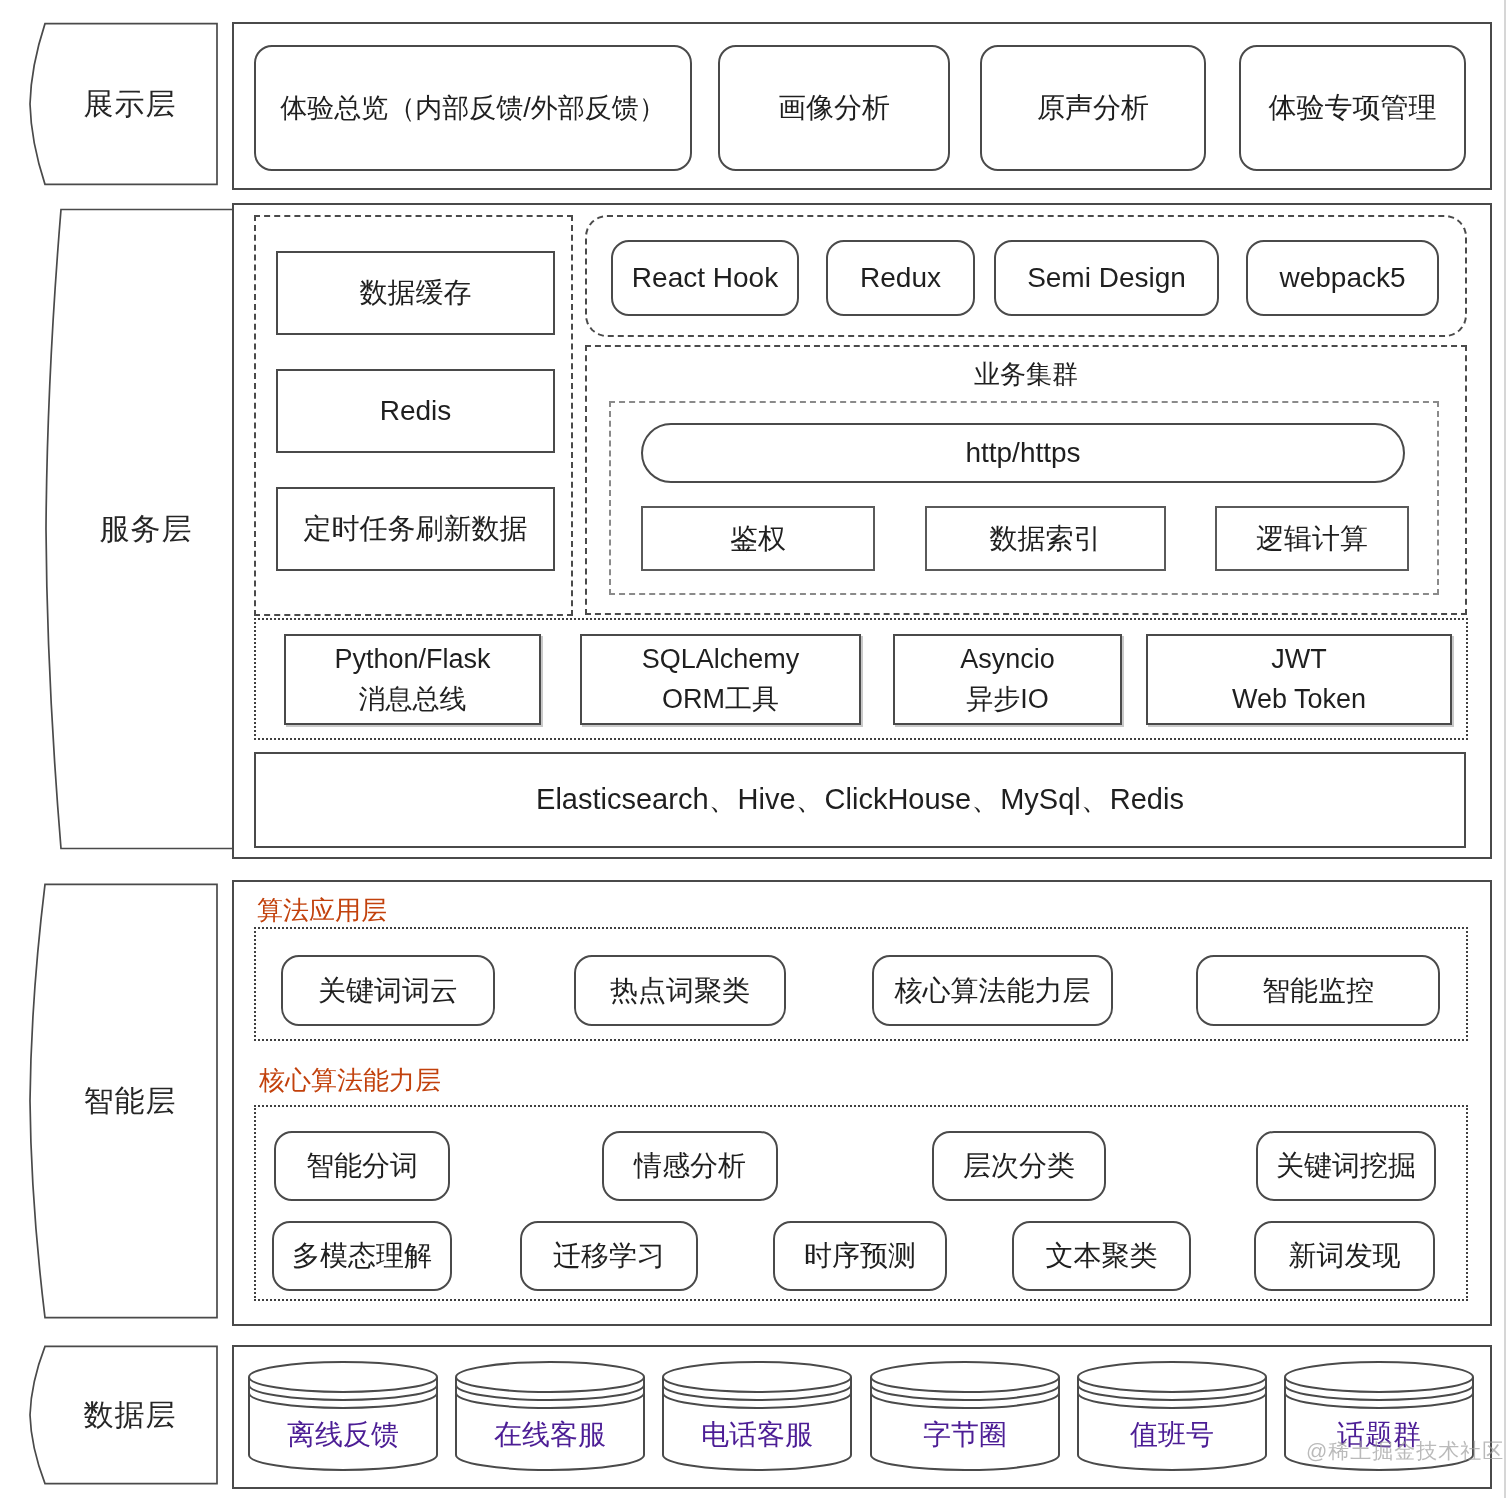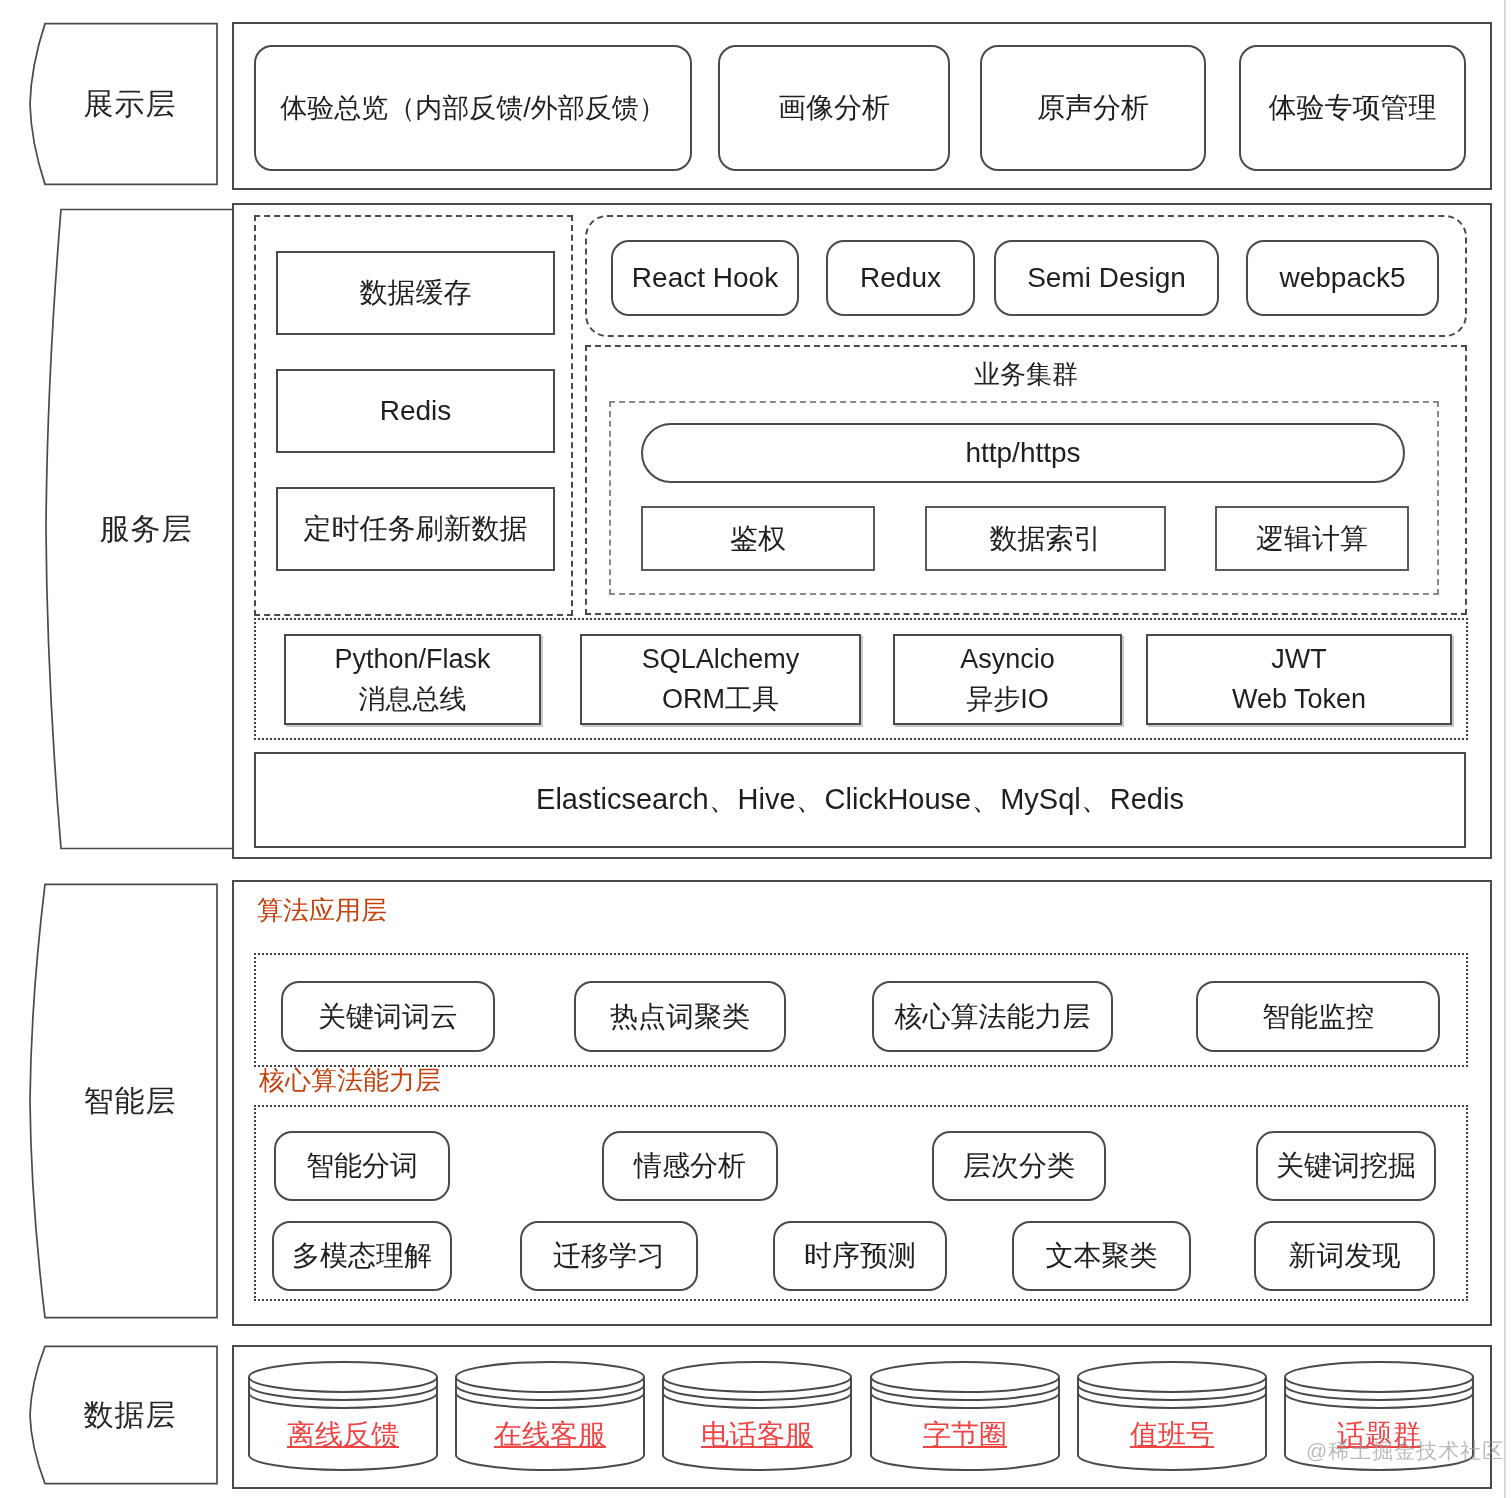--- a/index.html
+++ b/index.html
@@ -18,21 +18,21 @@
   .box{position:absolute;border:2px solid #4a4a4a;background:#fff;display:flex;align-items:center;justify-content:center;text-align:center;font-size:28px;color:#1f1f1f;}
   .round{border-radius:18px;}
   .pill{border-radius:30px;}
   .two-line{flex-direction:column;gap:6px;font-size:27px;line-height:1.25;}
   .shadow{box-shadow:2px 2px 0 #c9c9c9;}
   .section-title{position:absolute;font-size:26px;color:#c2410c;display:flex;align-items:center;}
   .cluster-title{position:absolute;left:0;right:0;top:10px;text-align:center;font-size:26px;color:#1f1f1f;}
   
   .cyl{position:absolute;width:190px;height:112px;}
   .cyl svg{position:absolute;left:0;top:0;width:100%;height:100%;}
-  .cyl .clabel{position:absolute;left:0;right:0;top:56px;text-align:center;font-size:28px;color:#ef4444;text-decoration:underline;}
+  .cyl .clabel{position:absolute;left:0;right:0;top:56px;text-align:center;font-size:28px;color:#4c1d95;}
   .watermark{position:absolute;font-size:21px;color:#9e9e9e;opacity:.7;letter-spacing:1px;white-space:nowrap;z-index:5;}
   .page-edge{position:absolute;background:#d6d6d6;}
 </style>
 </head>
 <body>
 
 <div class="canvas">
 
   <div class="layer-label" style="left:28px;top:22px;width:190px;height:164px;">
     <svg viewBox="0 0 190 100" preserveAspectRatio="none">
@@ -105,21 +105,21 @@
   <div class="layer-label" style="left:28px;top:880px;width:190px;height:442px;">
     <svg viewBox="0 0 190 100" preserveAspectRatio="none">
       <path d="M17,1 L189,1 L189,99 L17,99 Q3,73 2,50 Q3,27 17,1 Z" fill="#ffffff" stroke="#4a4a4a" stroke-width="1.7" vector-effect="non-scaling-stroke"></path>
     </svg>
     <span class="lbl">智能层</span>
   </div>
 
   <div class="panel" style="left:232px;top:880px;width:1256px;height:442px;">
     <div class="section-title" style="left:23px;top:10px;height:36px;">算法应用层</div>
 
-    <div class="dottedbox" style="left:20px;top:71px;width:1210px;height:110px;">
+    <div class="dottedbox" style="left:20px;top:45px;width:1210px;height:110px;">
       <div class="box round" style="left:25px;top:26px;width:210px;height:67px;">关键词词云</div>
       <div class="box round" style="left:318px;top:26px;width:208px;height:67px;">热点词聚类</div>
       <div class="box round" style="left:616px;top:26px;width:237px;height:67px;">核心算法能力层</div>
       <div class="box round" style="left:940px;top:26px;width:240px;height:67px;">智能监控</div>
     </div>
 
     <div class="section-title" style="left:25px;top:180px;height:36px;">核心算法能力层</div>
 
     <div class="dottedbox" style="left:20px;top:223px;width:1210px;height:192px;">
       <div class="box round" style="left:18px;top:24px;width:172px;height:66px;">智能分词</div>

